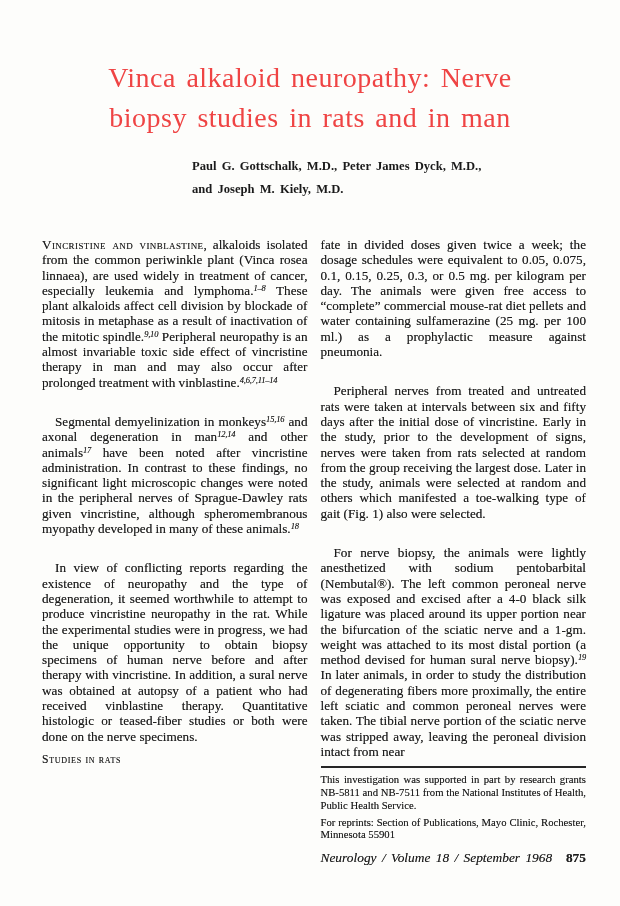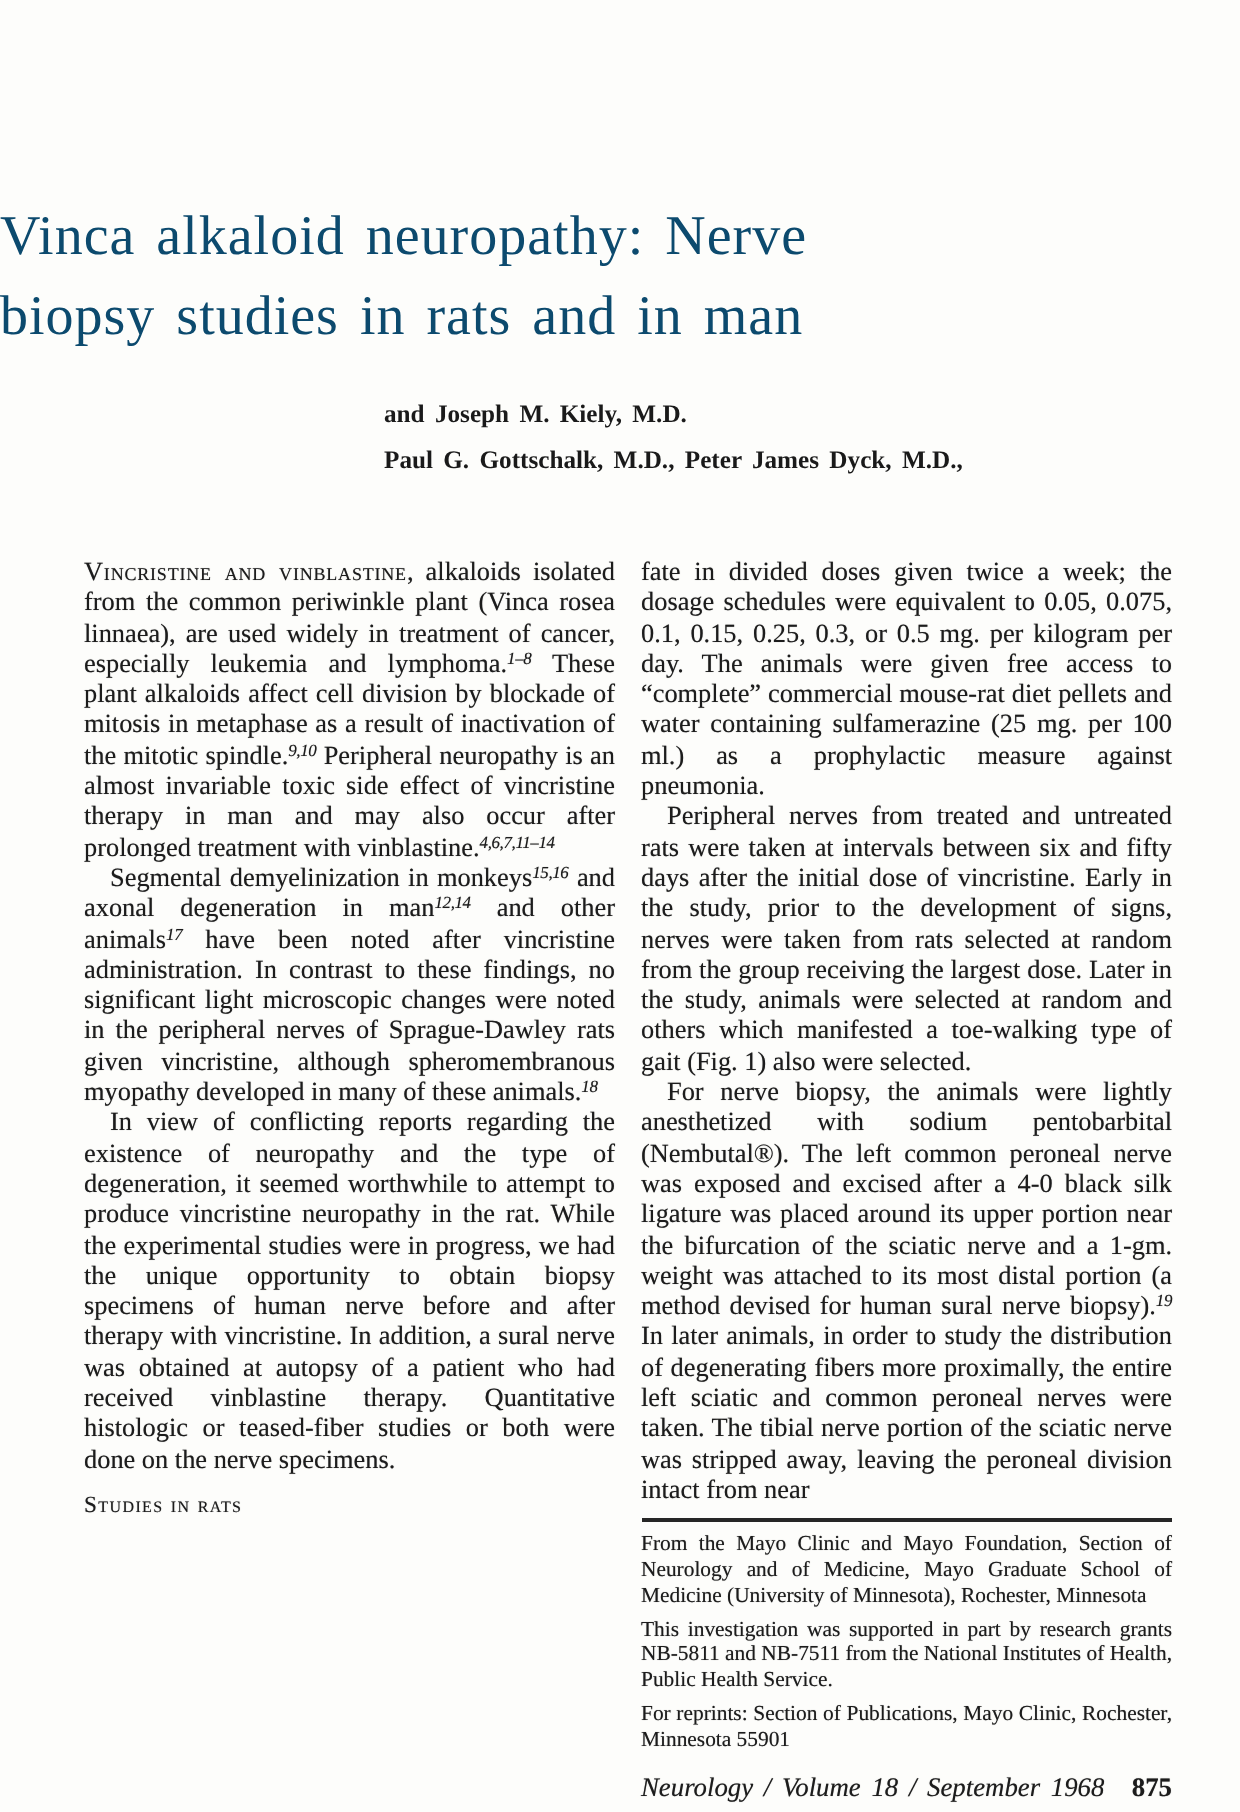--- a/index.html
+++ b/index.html
@@ -12,27 +12,28 @@
     width: 620px;
     height: 906px;
     background: #fdfdfb;
     color: #1c1c1c;
     font-family: "Liberation Serif", serif;
     overflow: hidden;
     box-sizing: border-box;
   }
   .title {
     margin: 0;
-    padding-top: 99px;
+    padding-top: 58px;
+    text-align: center;
     font-size: 28px;
     font-weight: 400;
     line-height: 40px;
     letter-spacing: 0.5px;
     word-spacing: 3px;
-    color: #0c4a6e;
+    color: #ef4444;
   }
   .title .tline { display: block; }
   .byline {
     margin: 17px 0 0 192px;
     font-size: 12.6px;
     font-weight: 700;
     line-height: 23px;
     word-spacing: 2px;
     color: #1a1a1a;
   }
@@ -47,21 +48,21 @@
     flex: 1 1 0;
     min-width: 0;
   }
   .col p {
     margin: 0;
     font-size: 13.2px;
     line-height: 15.3px;
     text-align: justify;
     text-shadow: 0 0 0.4px rgba(20,20,20,0.55);
   }
-  .col p.indent { text-indent: 13px; }
+  .col p.indent { text-indent: 13px; margin-top: 24px; }
   sup {
     font-size: 8.5px;
     line-height: 0;
     vertical-align: baseline;
     position: relative;
     top: -0.45em;
     letter-spacing: -0.2px;
     font-style: italic;
   }
   .sc { font-variant: small-caps; letter-spacing: 0.4px; }
@@ -106,41 +107,40 @@
 <body>
 
 <div class="page">
 
   <h1 class="title">
     <span class="tline">Vinca alkaloid neuropathy: Nerve</span>
     <span class="tline">biopsy studies in rats and in man</span>
   </h1>
 
   <div class="byline">
+    <span class="bline">Paul G. Gottschalk, M.D., Peter James Dyck, M.D.,</span>
     <span class="bline">and Joseph M. Kiely, M.D.</span>
-    <span class="bline">Paul G. Gottschalk, M.D., Peter James Dyck, M.D.,</span>
   </div>
 
   <div class="columns">
 
     <div class="col">
       <p><span class="sc">Vincristine and vinblastine</span>, alkaloids isolated from the common periwinkle plant (Vinca rosea linnaea), are used widely in treatment of cancer, especially leukemia and lymphoma.<sup>1–8</sup> These plant alkaloids affect cell division by blockade of mitosis in metaphase as a result of inactivation of the mitotic spindle.<sup>9,10</sup> Peripheral neuropathy is an almost invariable toxic side effect of vincristine therapy in man and may also occur after prolonged treatment with vinblastine.<sup>4,6,7,11–14</sup></p>
       <p class="indent">Segmental demyelinization in monkeys<sup>15,16</sup> and axonal degeneration in man<sup>12,14</sup> and other animals<sup>17</sup> have been noted after vincristine administration. In contrast to these findings, no significant light microscopic changes were noted in the peripheral nerves of Sprague-Dawley rats given vincristine, although spheromembranous myopathy developed in many of these animals.<sup>18</sup></p>
       <p class="indent">In view of conflicting reports regarding the existence of neuropathy and the type of degeneration, it seemed worthwhile to attempt to produce vincristine neuropathy in the rat. While the experimental studies were in progress, we had the unique opportunity to obtain biopsy specimens of human nerve before and after therapy with vincristine. In addition, a sural nerve was obtained at autopsy of a patient who had received vinblastine therapy. Quantitative histologic or teased-fiber studies or both were done on the nerve specimens.</p>
       <h2 class="section-heading">Studies in rats</h2>
     </div>
 
     <div class="col">
       <p>fate in divided doses given twice a week; the dosage schedules were equivalent to 0.05, 0.075, 0.1, 0.15, 0.25, 0.3, or 0.5 mg. per kilogram per day. The animals were given free access to “complete” commercial mouse-rat diet pellets and water containing sulfamerazine (25 mg. per 100 ml.) as a prophylactic measure against pneumonia.</p>
       <p class="indent">Peripheral nerves from treated and untreated rats were taken at intervals between six and fifty days after the initial dose of vincristine. Early in the study, prior to the development of signs, nerves were taken from rats selected at random from the group receiving the largest dose. Later in the study, animals were selected at random and others which manifested a toe-walking type of gait (Fig. 1) also were selected.</p>
       <p class="indent">For nerve biopsy, the animals were lightly anesthetized with sodium pentobarbital (Nembutal®). The left common peroneal nerve was exposed and excised after a 4-0 black silk ligature was placed around its upper portion near the bifurcation of the sciatic nerve and a 1-gm. weight was attached to its most distal portion (a method devised for human sural nerve biopsy).<sup>19</sup> In later animals, in order to study the distribution of degenerating fibers more proximally, the entire left sciatic and common peroneal nerves were taken. The tibial nerve portion of the sciatic nerve was stripped away, leaving the peroneal division intact from near</p>
 
       <hr class="footnote-rule">
 
-      <p class="footnote">From the Mayo Clinic and Mayo Foundation, Section of Neurology and of Medicine, Mayo Graduate School of Medicine (University of Minnesota), Rochester, Minnesota</p>
       <p class="footnote">This investigation was supported in part by research grants NB-5811 and NB-7511 from the National Institutes of Health, Public Health Service.</p>
       <p class="footnote">For reprints: Section of Publications, Mayo Clinic, Rochester, Minnesota 55901</p>
 
       <div class="journal-footer">
         <span class="journal-name">Neurology / Volume 18 / September 1968</span>
         <span class="page-number">875</span>
       </div>
     </div>
 
   </div>

